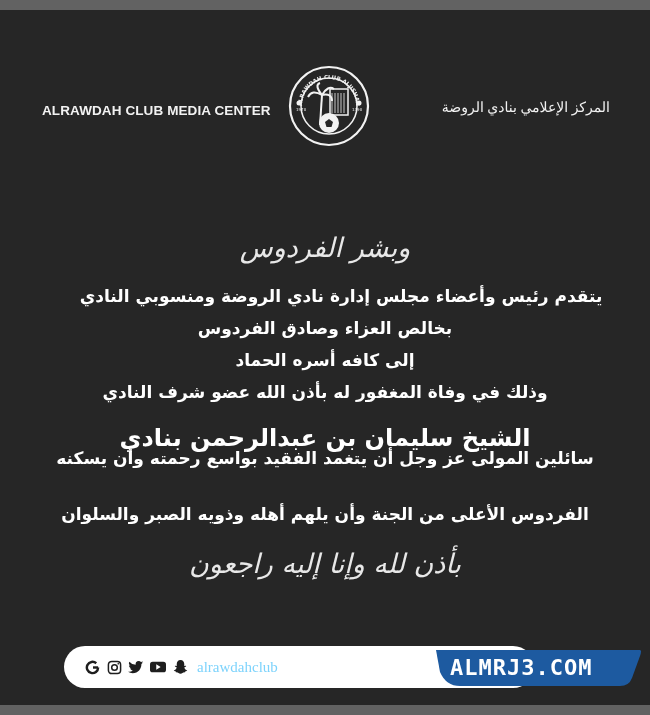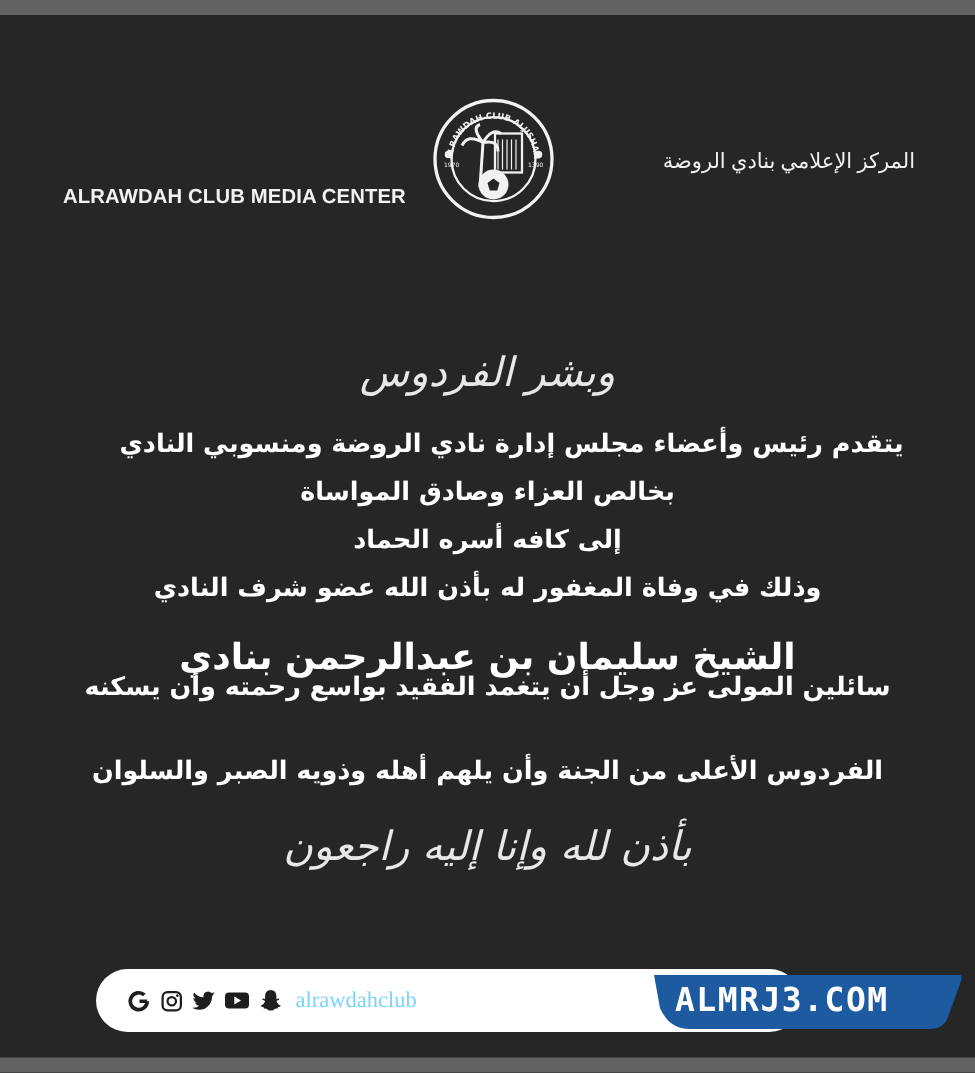--- a/index.html
+++ b/index.html
@@ -12,21 +12,21 @@
   .card {
     position: absolute; left: 0; top: 10px; width: 650px; height: 695px;
     background: #262626;
   }
   .header {
     position: absolute; left: 0; top: 58px; width: 650px; height: 110px;
   }
   .header-en {
     position: absolute; left: 42px; top: 45px;
     color: #f2f2f2; font-family: "Liberation Sans", sans-serif;
-    font-weight: bold; font-size: 13.5px; letter-spacing: 0.1px; margin-top: 20px;
+    font-weight: bold; font-size: 13.5px; letter-spacing: 0.1px;
   }
   .header-ar {
     position: absolute; right: 40px; top: 41px;
     color: #f2f2f2; font-family: Liberation Serif, serif;
     font-size: 14px; direction: rtl;
   }
   .logo {
     position: absolute; left: 288px; top: 7px; width: 82px; height: 82px;
   }
   .body-text {
@@ -87,21 +87,21 @@
     <circle cx="41" cy="58" r="10" fill="#f2f2f2"></circle>
     <polygon points="41,54 45,57 43.5,62 38.5,62 37,57" fill="#262626"></polygon>
   </svg>
 
   <div class="header-ar">المركز الإعلامي بنادي الروضة</div>
 </div>
 
 <div class="body-text verse" style="top:232px;">وبشر الفردوس</div>
 
 <div class="body-text line" style="top:286px;padding-left:16px;">يتقدم رئيس وأعضاء مجلس إدارة نادي الروضة ومنسوبي النادي</div>
-<div class="body-text line" style="top:318px;">بخالص العزاء وصادق المواساة</div>
+<div class="body-text line" style="top:318px;">بخالص العزاء وصادق الفردوس</div>
 <div class="body-text line" style="top:350px;">إلى كافه أسره الحماد</div>
 <div class="body-text line" style="top:382px;">وذلك في وفاة المغفور له بأذن الله عضو شرف النادي</div>
 
 <div class="body-text name" style="top:424px;">الشيخ سليمان بن عبدالرحمن بنادي</div>
 
 <div class="body-text line" style="top:448px;">سائلين المولى عز وجل أن يتغمد الفقيد بواسع رحمته وأن يسكنه</div>
 <div class="body-text line" style="top:504px;">الفردوس الأعلى من الجنة وأن يلهم أهله وذويه الصبر والسلوان</div>
 
 <div class="body-text verse" style="top:548px;">بأذن لله وإنا إليه راجعون</div>
 

